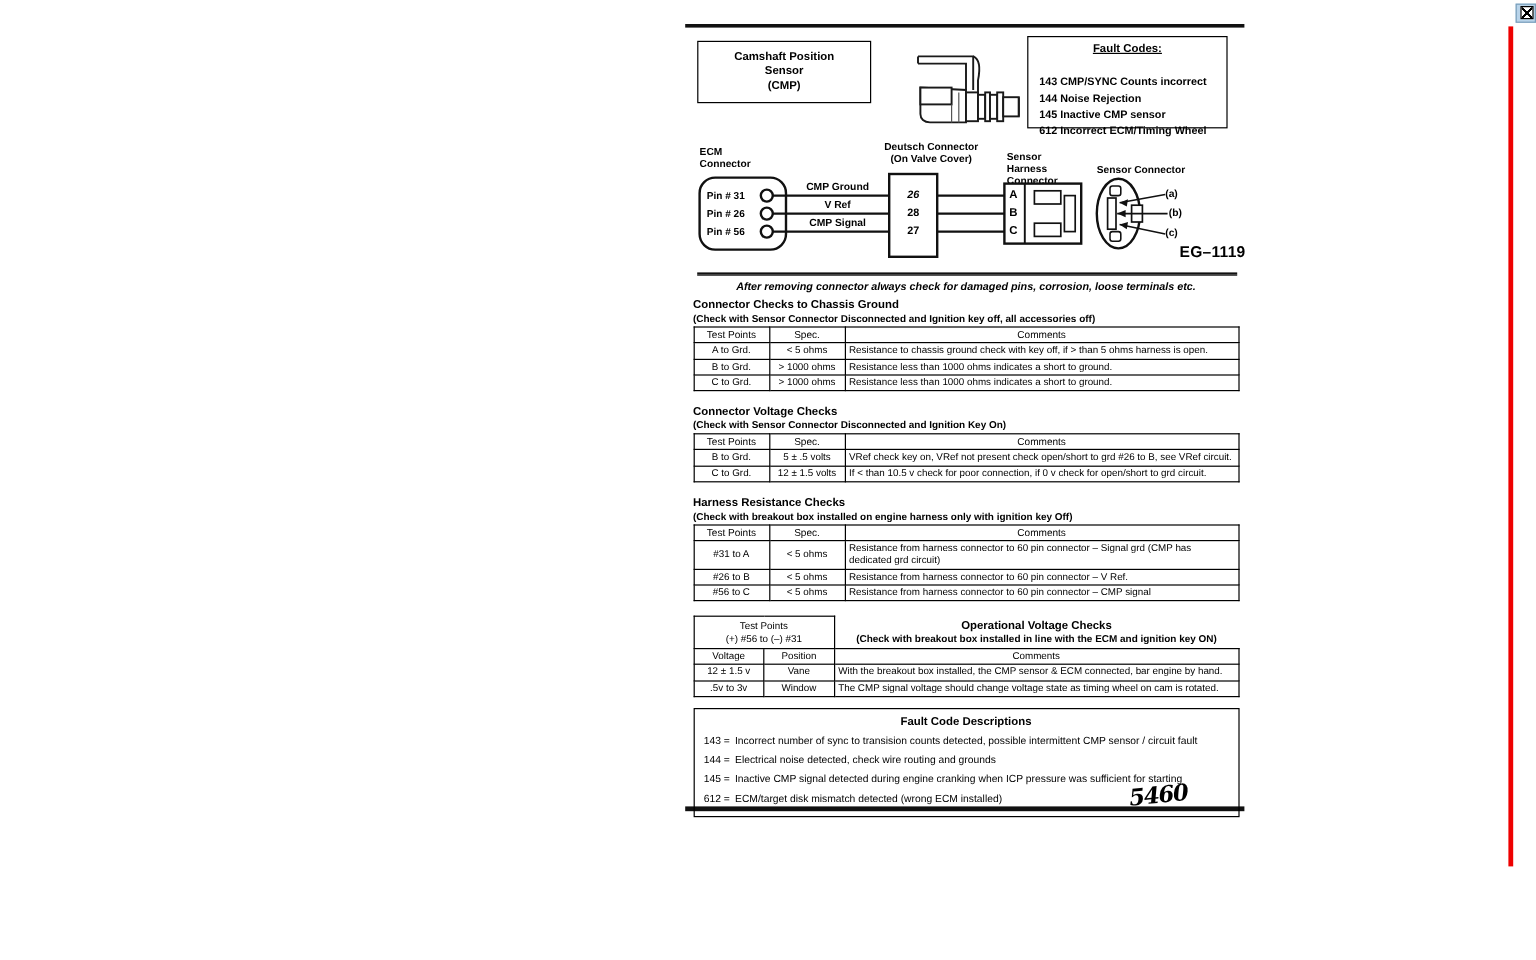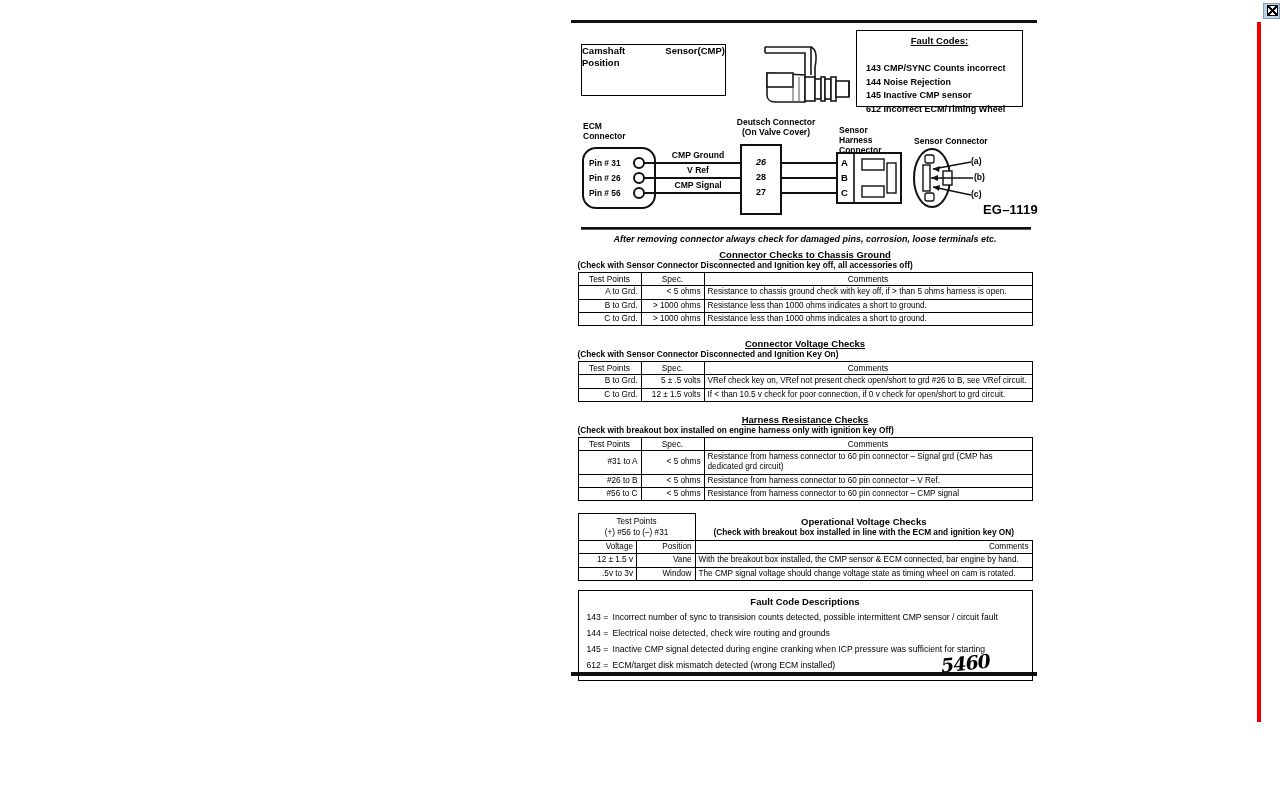--- a/index.html
+++ b/index.html
@@ -76,25 +76,25 @@
     position: absolute;
     left: 0; top: 5px;
     width: 468px;
   }
 
   
   .headrow { position: relative; height: 92px; }
 
   .title-box {
     position: absolute;
-    left: 10px; top: 19px;
+    left: 10px; top: 9px;
     width: 143px; height: 50px;
     border: 1.5px solid #000;
-    display: flex; flex-direction: row;
-    align-items: flex-start; justify-content: center;
+    display: flex; flex-direction: column;
+    align-items: center; justify-content: center;
     line-height: 1.28;
   }
   .title-box div { font-size: 9.5px; font-weight: bold; }
 
   .fault-box {
     position: absolute;
     left: 285px; top: 5px;
     width: 167px; height: 77px;
     border: 1.5px solid #000;
     box-sizing: border-box;
@@ -148,25 +148,23 @@
     position: absolute; left: 0; top: 7px; width: 468px;
     text-align: center;
     font-size: 9px;
     font-weight: bold;
     font-style: italic;
   }
 
   
   .tsec { margin: 0 auto; width: 455px; }
   .tsec .cap1 {
-    text-align: center;
     font-size: 9.5px;
     font-weight: bold;
     line-height: 1.2;
-    text-decoration: underline;
   }
   .tsec .cap2 {
     font-size: 8.3px;
     font-weight: bold;
     line-height: 1.25;
     margin-bottom: 1px;
   }
 
   table.grid {
     border-collapse: collapse;
@@ -179,21 +177,21 @@
     font-weight: normal;
     padding: 1px 3px;
     vertical-align: middle;
     line-height: 1.25;
   }
   table.grid th {
     text-align: center;
     font-weight: normal;
     font-size: 8.4px;
   }
-  td.c { text-align: right; }
+  td.c { text-align: center; }
   td.l { text-align: left; }
 
   .col-tp { width: 56px; }
   .col-sp { width: 56px; }
   .gap9  { height: 9px; }
   .gap12 { height: 12px; }
   table.opv { border-collapse: collapse; width: 455px; table-layout: fixed; }
   table.opv td, table.opv th {
     border: 1px solid #000;
     font-size: 8.2px;

